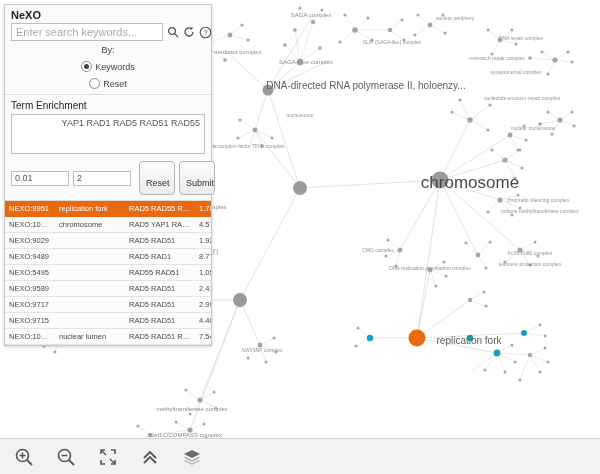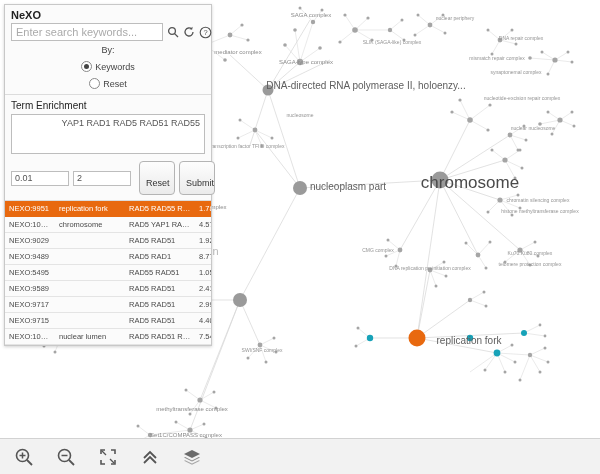--- a/index.html
+++ b/index.html
@@ -486,21 +486,20 @@
     <div class="node-label micro" style="left:521px; top:38px;">DNA repair complex</div>
     <div class="node-label tiny" style="left:306px; top:62px;">SAGA-type complex</div>
     <div class="node-label micro" style="left:497px; top:58px;">mismatch repair complex</div>
     <div class="node-label micro" style="left:516px; top:72px;">synaptonemal complex</div>
     <div class="node-label big" style="left:366px; top:85px;">DNA-directed RNA polymerase II, holoenzy...</div>
     <div class="node-label micro" style="left:522px; top:98px;">nucleotide-excision repair complex</div>
     <div class="node-label micro" style="left:533px; top:128px;">nuclear nucleosome</div>
     <div class="node-label micro" style="left:300px; top:115px;">nucleosome</div>
     <div class="node-label micro" style="left:247px; top:146px;">transcription factor TFIID complex</div>
     <div class="node-label huge" style="left:470px; top:183px;">chromosome</div>
-    <div class="node-label big" style="left:348px; top:186px;">nucleoplasm part</div>
     <div class="node-label micro" style="left:538px; top:200px;">chromatin silencing complex</div>
     <div class="node-label micro" style="left:540px; top:211px;">histone methyltransferase complex</div>
     <div class="node-label tiny" style="left:170px; top:207px;">H4/H2A histone acetyltransferase complex</div>
     <div class="node-label micro" style="left:378px; top:250px;">CMG complex</div>
     <div class="node-label micro" style="left:530px; top:253px;">Ku70:Ku80 complex</div>
     <div class="node-label micro" style="left:530px; top:264px;">telomere protection complex</div>
     <div class="node-label mid faint" style="left:175px; top:251px;">nuclear chromatin</div>
     <div class="node-label micro" style="left:430px; top:268px;">DNA replication preinitiation complex</div>
     <div class="node-label tiny" style="left:115px; top:309px;">Rpd3L-Expanded complex</div>
     <div class="node-label big" style="left:469px; top:340px;">replication fork</div>

